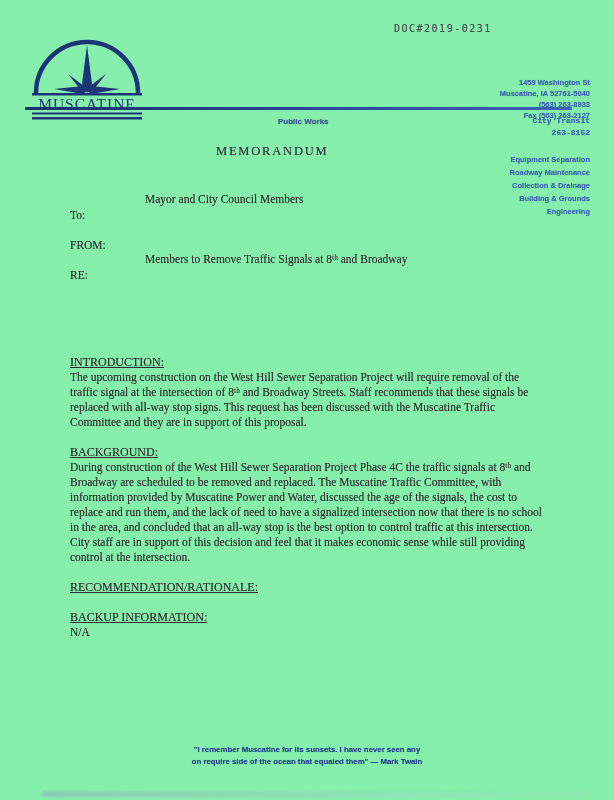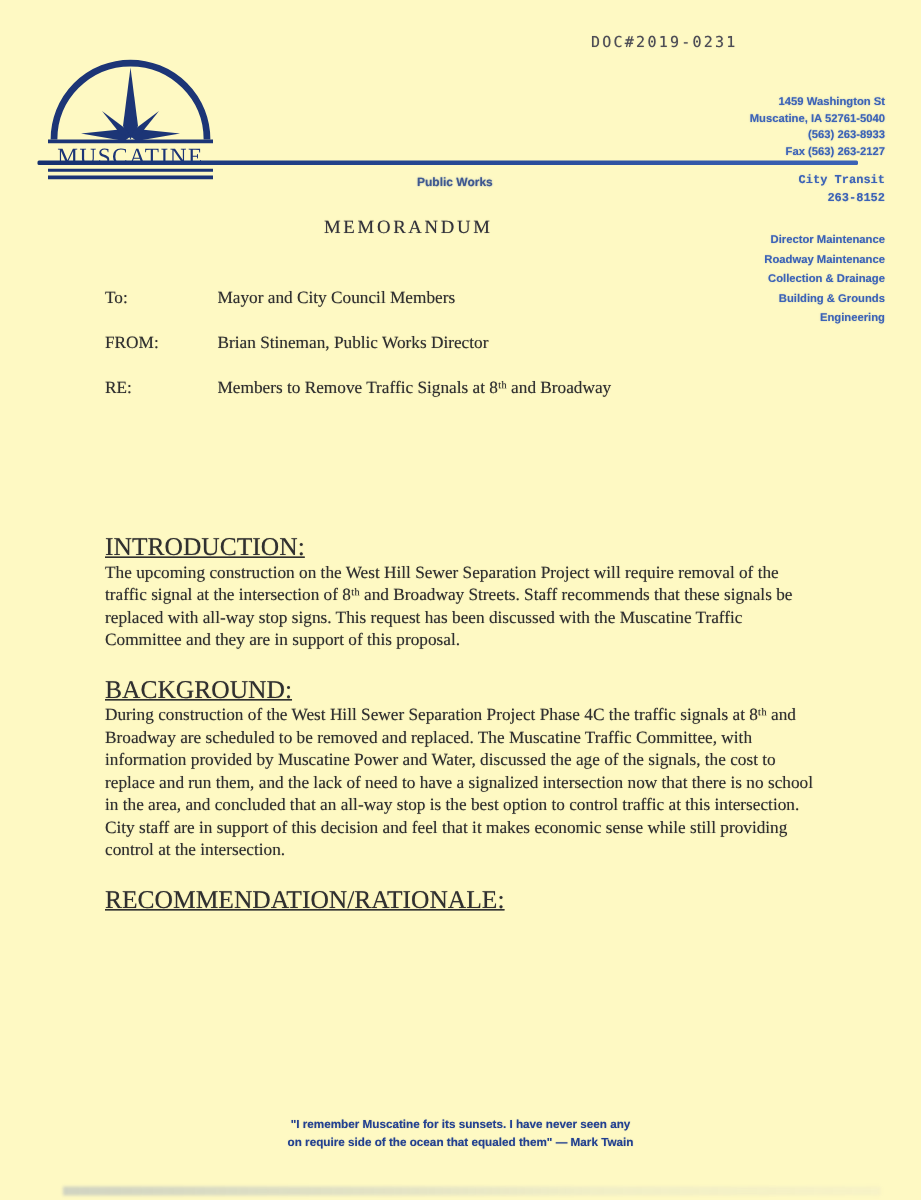--- a/index.html
+++ b/index.html
@@ -1,37 +1,37 @@
 <!DOCTYPE html>
 <html><head>
 <meta charset="utf-8">
 <style>
   * { margin: 0; padding: 0; box-sizing: border-box; }
   html,body { background:#e8e8e8; }
   .page {
     position: relative;
     width: 614px; height: 800px;
-    background: #fef9c3;
+    background: #86efac;
     margin: 0 auto;
     overflow: hidden;
     font-family: "Liberation Serif", serif;
     color: #2e2e2e;
   }
   
   .doc-number {
     position: absolute; left: 394px; top: 23px;
     font-family: "DejaVu Sans Mono", monospace;
     font-size: 10px; letter-spacing: 1.5px; color: #4d4d55;
     text-shadow: 0 0 0.6px rgba(80,80,90,.6);
   }
   
   .logo { position: absolute; left: 28px; top: 36px; width: 118px; height: 84px; }
   
   .contact {
-    position: absolute; right: 24px; top: 62px;
+    position: absolute; right: 24px; top: 77px;
     text-align: right;
     font-family: "Liberation Sans", sans-serif;
     font-weight: bold; font-size: 7.5px; line-height: 11px;
     color: #3c63b6; text-shadow: 0 0 1px rgba(70,105,185,.55);
   }
   .rule {
     position: absolute; left: 25px; top: 107px; width: 547px; height: 3px;
     background: linear-gradient(to right, #16306e, #2a4d9b 60%, #3c63b6);
     border-radius: 1px;
   }
@@ -53,29 +53,29 @@
     font-weight: bold; font-size: 7.5px; line-height: 13px;
     color: #3c63b6; text-shadow: 0 0 0.8px rgba(70,105,185,.5);
   }
   .memo-title {
     position: absolute; left: 216px; top: 144px;
     font-size: 12.5px; letter-spacing: 1.8px; color: #33333a;
     text-shadow: 0 0 0.6px rgba(50,50,60,.5);
   }
   .fields { position: absolute; left: 70px; top: 193px; width: 480px; }
   .field-row { position: relative; height: 30px; }
-  .field-label { position: absolute; left: 0; font-size: 11.5px; }
+  .field-label { position: absolute; left: 0; font-size: 11.5px; margin-top: 16px; }
   .field-value { position: absolute; left: 75px; font-size: 11.5px; }
   .body-text, .field-label, .field-value {
     color: #30302f; text-shadow: 0 0 0.6px rgba(55,55,55,.55);
   }
   .sections { position: absolute; left: 70px; top: 355px; width: 478px; }
   .section { margin-bottom: 15px; }
   .section-heading {
-    font-size: 17px; text-decoration: underline;
+    font-size: 12px; text-decoration: underline;
     text-underline-offset: 1px; color: #30302f;
     text-shadow: 0 0 0.6px rgba(55,55,55,.55);
   }
   .body-text { font-size: 11.5px; line-height: 15px; text-align: left; }
   .quote {
     position: absolute; left: 0; top: 744px; width: 614px;
     text-align: center;
     font-family: "Liberation Sans", sans-serif;
     font-weight: bold; font-size: 7.8px; line-height: 12px;
     color: #23418f; text-shadow: 0 0 0.7px rgba(40,70,150,.5);
@@ -120,56 +120,59 @@
   <div class="rule"></div>
 
   <div class="department">Public Works</div>
 
   <div class="transit">
     <div>City Transit</div>
     <div>263-8152</div>
   </div>
 
   <ul class="divisions">
-    <li>Director Maintenance</li>
+    <li>Equipment Separation</li>
     <li>Roadway Maintenance</li>
     <li>Collection &amp; Drainage</li>
     <li>Building &amp; Grounds</li>
     <li>Engineering</li>
   </ul>
 
   <div class="memo-title">MEMORANDUM</div>
 
   <div class="fields">
     <div class="field-row">
       <span class="field-label">To:</span>
       <span class="field-value">Mayor and City Council Members</span>
     </div>
     <div class="field-row">
       <span class="field-label">FROM:</span>
-      <span class="field-value">Brian Stineman, Public Works Director</span>
     </div>
     <div class="field-row">
       <span class="field-label">RE:</span>
       <span class="field-value">Members to Remove Traffic Signals at 8ᵗʰ and Broadway</span>
     </div>
   </div>
 
   <div class="sections">
     <div class="section">
       <div class="section-heading">INTRODUCTION:</div>
       <div class="body-text">The upcoming construction on the West Hill Sewer Separation Project will require removal of the traffic signal at the intersection of 8ᵗʰ and Broadway Streets. Staff recommends that these signals be replaced with all-way stop signs.  This request has been discussed with the Muscatine Traffic Committee and they are in support of this proposal.</div>
     </div>
     <div class="section">
       <div class="section-heading">BACKGROUND:</div>
       <div class="body-text">During construction of the West Hill Sewer Separation Project Phase 4C the traffic signals at 8ᵗʰ and Broadway are scheduled to be removed and replaced. The Muscatine Traffic Committee, with information provided by Muscatine Power and Water, discussed the age of the signals, the cost to replace and run them, and the lack of need to have a signalized intersection now that there is no school in the area, and concluded that an all-way stop is the best option to control traffic at this intersection. City staff are in support of this decision and feel that it makes economic sense while still providing control at the intersection.</div>
     </div>
     <div class="section">
       <div class="section-heading">RECOMMENDATION/RATIONALE:</div>
     </div>
+    <div class="section">
+      <div class="section-heading">BACKUP INFORMATION:</div>
+      <div class="body-text">N/A</div>
+    </div>
   </div>
 
   <div class="quote">
     <div>"I remember Muscatine for its sunsets. I have never seen any</div>
     <div>on require side of the ocean that equaled them" — Mark Twain</div>
   </div>
 
   <div class="scan-strip"></div>
 
 </div>

